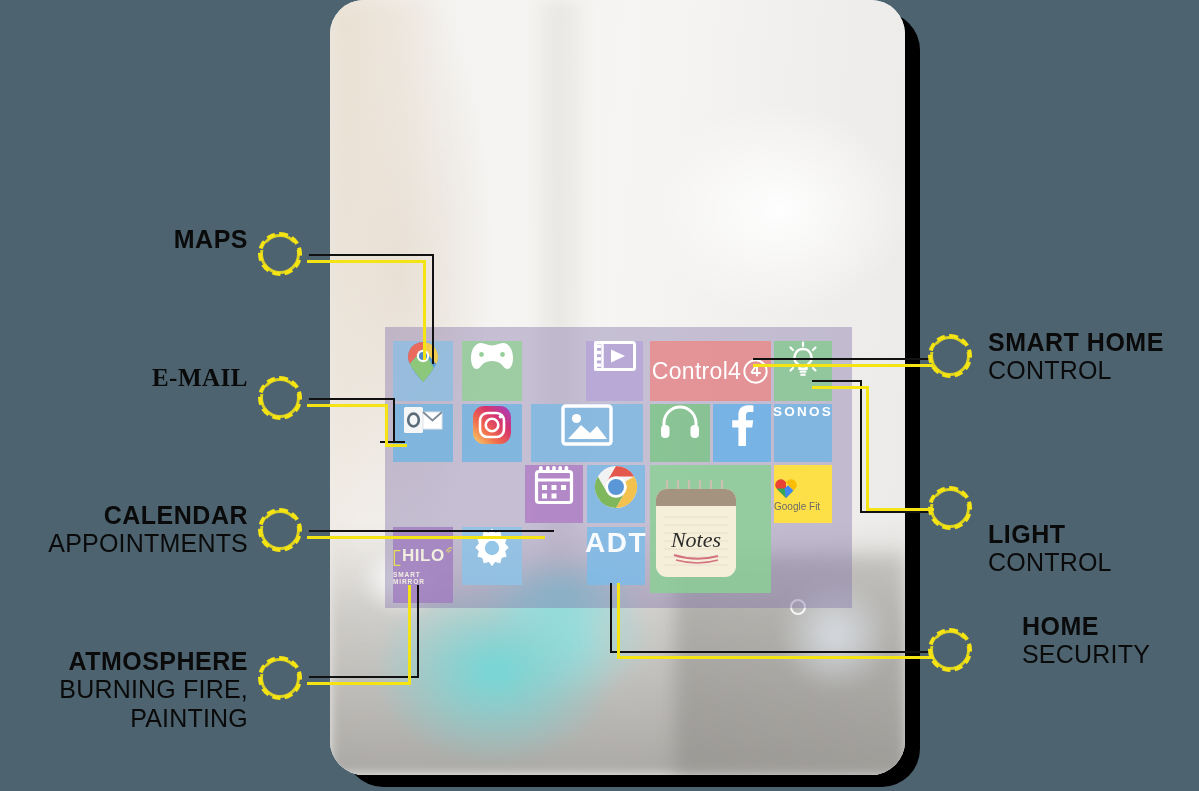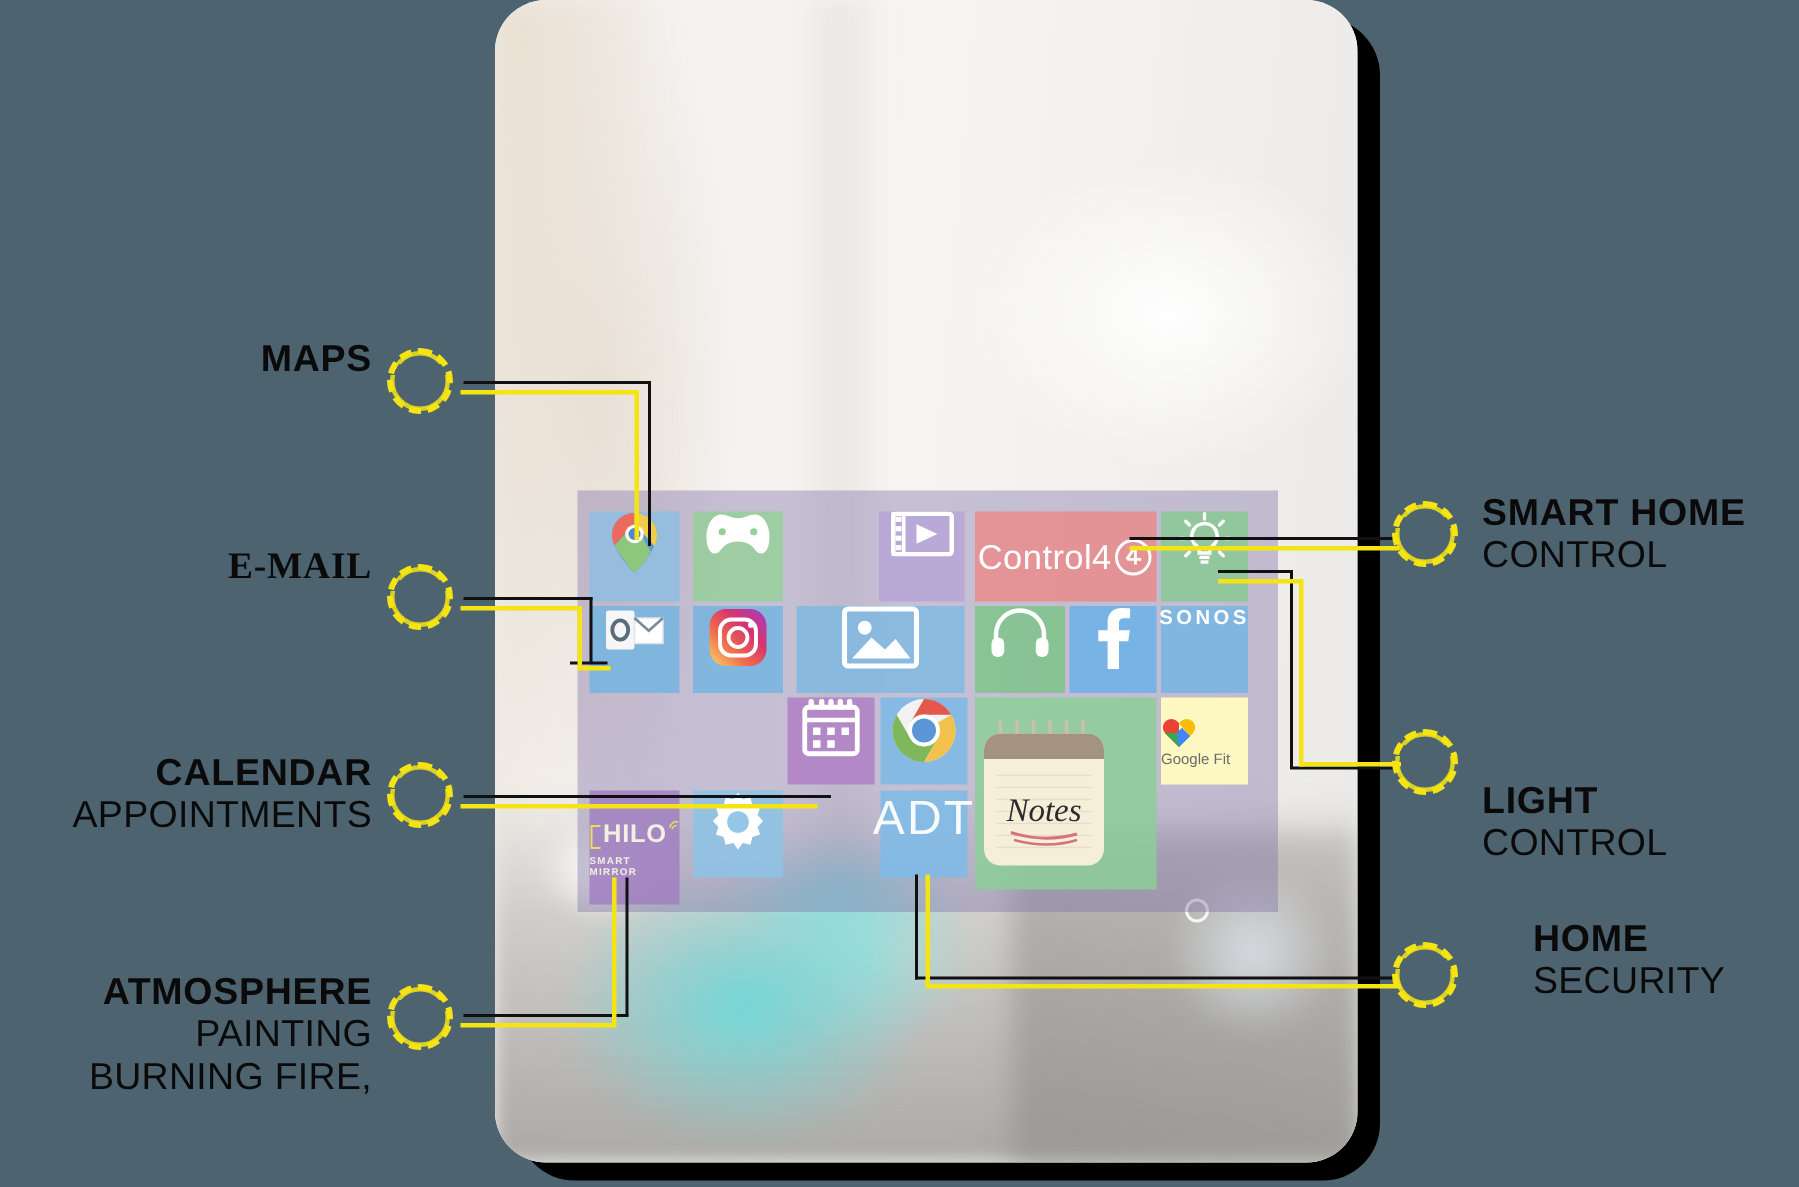--- a/index.html
+++ b/index.html
@@ -298,21 +298,21 @@
         <line x1="14" y1="74" x2="78" y2="74"></line>
           <line x1="14" y1="82" x2="78" y2="82"></line>
         <line x1="14" y1="90" x2="78" y2="90"></line>
       </g>
       <text x="46" y="72" text-anchor="middle" fill="#2b2b2b" font-family="Liberation Serif, serif" font-style="italic" font-size="22">Notes</text>
       <path d="M24 80 q22 7 44 1" stroke="#d4737f" stroke-width="2" fill="none"></path>
       <path d="M26 85 q22 6 42 0" stroke="#d4737f" stroke-width="1.6" fill="none"></path>
     </svg>
   </div>
 
-  <div class="tile" style="left:389px;top:138px;width:58px;height:58px;background:#fef9c3;flex-direction:column;gap:2px;">
+  <div class="tile" style="left:389px;top:138px;width:58px;height:58px;background:#fde047;flex-direction:column;gap:2px;">
     <svg width="24" height="22" viewBox="0 0 24 22">
       <path d="M12 21 L2.6 11.6 a5.6 5.6 0 0 1 7.9 -7.9 L12 5.2 z" fill="#ea4335"></path>
       <path d="M12 5.2 L13.5 3.7 a5.6 5.6 0 0 1 7.9 7.9 L19.4 13.6 z" fill="#fbbc05"></path>
       <path d="M19.4 13.6 L12 21 L2.6 11.6 h7.9 z" fill="#34a853"></path>
       <path d="M12 21 L19.4 13.6 L14 8.2 L10.5 11.6 z" fill="#4285f4"></path>
     </svg>
     <span style="font-size:10px;color:#6b6b6b;">Google Fit</span>
   </div>
 
   <div class="tile" style="left:8px;top:200px;width:60px;height:76px;background:rgba(160,126,192,.82);flex-direction:column;gap:1px;">
@@ -330,21 +330,21 @@
   </div>
 
   <div class="tile" style="left:77px;top:200px;width:60px;height:58px;background:rgba(141,195,230,.85);">
     <svg width="42" height="42" viewBox="0 0 42 42">
       <path fill="#fff" d="M21 1.5 l3.1 4.3 5.2 -1.2 1.3 5.2 5.1 1.6 -1.6 5.1 3.6 3.9 -3.6 3.9 1.6 5.1 -5.1 1.6 -1.3 5.2 -5.2 -1.2 -3.1 4.3 -3.1 -4.3 -5.2 1.2 -1.3 -5.2 -5.1 -1.6 1.6 -5.1 -3.6 -3.9 3.6 -3.9 -1.6 -5.1 5.1 -1.6 1.3 -5.2 5.2 1.2 z"></path>
       <circle cx="21" cy="21" r="7.2" fill="rgba(141,195,230,.95)"></circle>
     </svg>
   </div>
 
   <div class="tile" style="left:202px;top:200px;width:58px;height:58px;background:rgba(124,187,232,.85);">
-    <span class="tile-lbl" style="font-size:32px;font-weight:400;letter-spacing:1.5px;opacity:.95;">ADT</span>
+    <span class="tile-lbl" style="font-size:28px;font-weight:700;letter-spacing:1.5px;opacity:.95;">ADT</span>
   </div>
 
 </div>
 
 <div class="ln h-b" style="left:309px;top:254px;width:125px;"></div>
 <div class="ln v-b" style="left:432px;top:254px;height:110px;"></div>
 <div class="ln h-y" style="left:307px;top:260px;width:119px;"></div>
 <div class="ln v-y" style="left:423px;top:260px;height:100px;"></div>
 
 <div class="ln h-b" style="left:309px;top:398px;width:86px;"></div>
@@ -388,22 +388,22 @@
 <div class="marker" style="left:258px;top:376px;"></div>
 
 <div class="callout left" style="left:0px;top:502px;width:248px;">
   <div class="l1">CALENDAR</div>
   <div class="l2">APPOINTMENTS</div>
 </div>
 <div class="marker" style="left:258px;top:508px;"></div>
 
 <div class="callout left" style="left:0px;top:648px;width:248px;">
   <div class="l1">ATMOSPHERE</div>
+  <div class="l2">BURNING FIRE,</div>
   <div class="l2">PAINTING</div>
-  <div class="l2">BURNING FIRE,</div>
 </div>
 <div class="marker" style="left:258px;top:656px;"></div>
 
 <div class="marker" style="left:928px;top:334px;"></div>
 <div class="callout right" style="left:988px;top:329px;width:211px;">
   <div class="l1">SMART HOME</div>
   <div class="l2">CONTROL</div>
 </div>
 
 <div class="marker" style="left:928px;top:486px;"></div>

